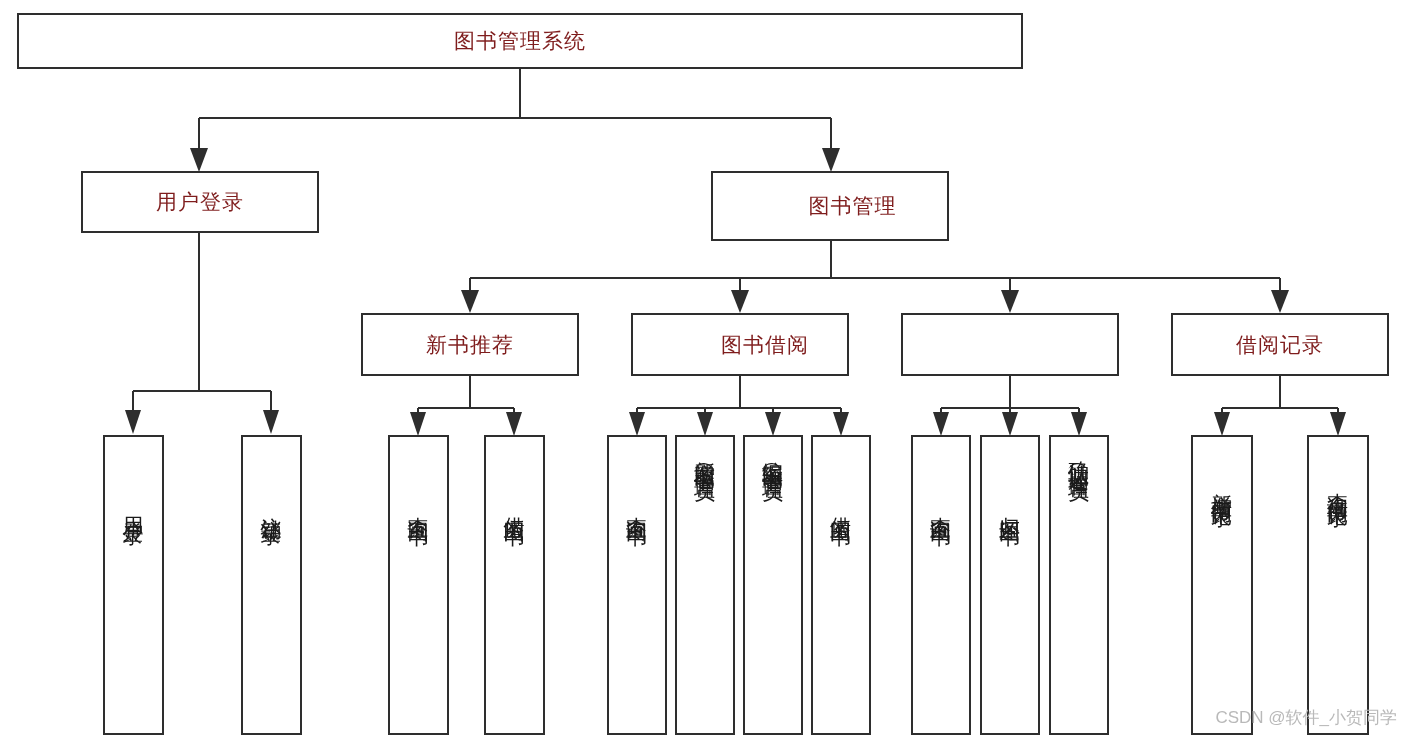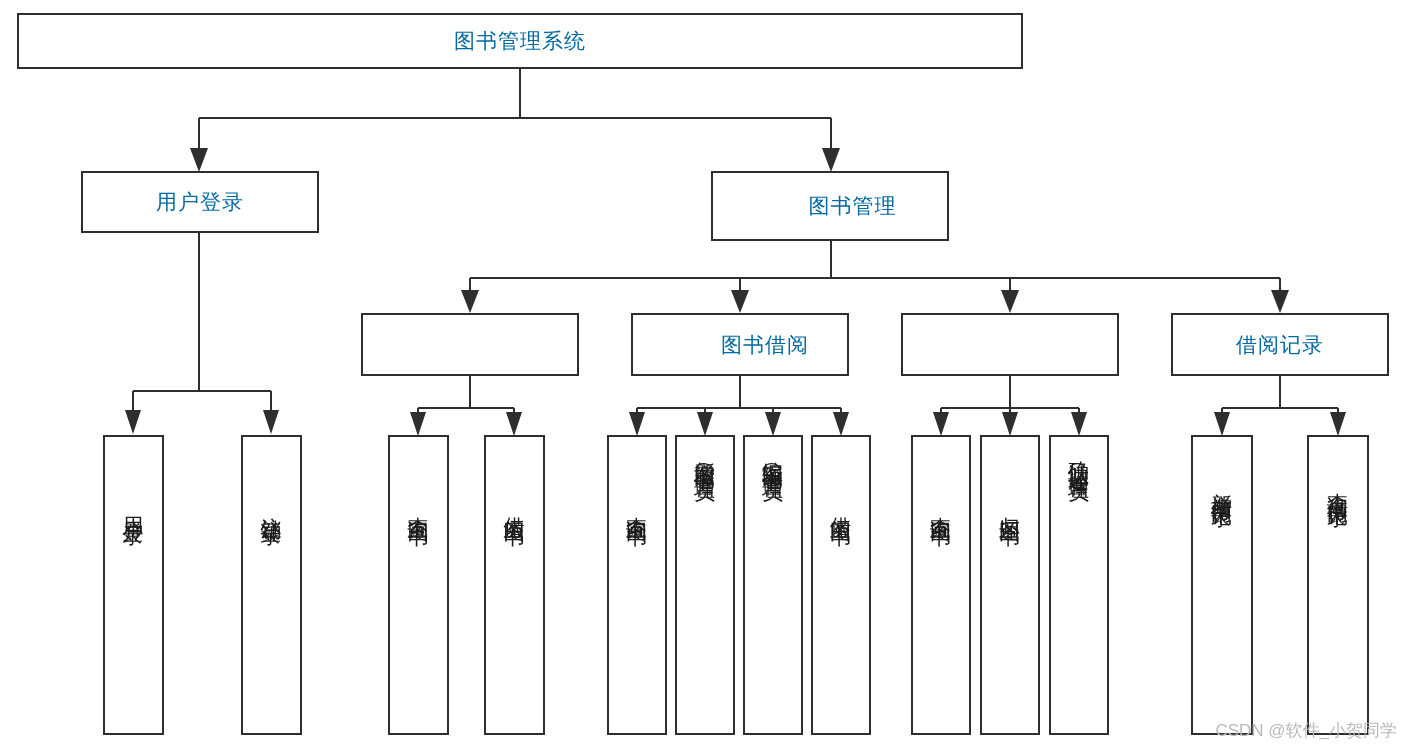--- a/index.html
+++ b/index.html
@@ -67,28 +67,28 @@
   .hlabel-wrap {
     position: absolute;
     display: flex;
     align-items: center;
     justify-content: center;
     pointer-events: none;
   }
   .hlabel-text {
     font-family: "Liberation Sans", "DejaVu Sans", sans-serif;
     font-size: 21px;
-    color: #0369a1;
+    color: #7f1d1d;
     letter-spacing: 1px;
     white-space: nowrap;
   }
   #watermark {
     position: absolute;
     right: 8px;
-    bottom: 5px;
+    bottom: 18px;
     font-family: "Liberation Sans", "DejaVu Sans", sans-serif;
     font-size: 17px;
     color: #b9b9b9;
     white-space: nowrap;
     pointer-events: none;
   }
 </style>
 </head>
 <body>
 
@@ -202,20 +202,23 @@
     <span class="hlabel-text">图书管理系统</span>
   </div>
 
   <div class="hlabel-wrap" style="left:82px; top:172px; width:236px; height:60px;">
     <span class="hlabel-text">用户登录</span>
   </div>
   <div class="hlabel-wrap" style="left:712px; top:172px; width:281px; height:68px;">
     <span class="hlabel-text">图书管理</span>
   </div>
 
+  <div class="hlabel-wrap" style="left:362px; top:314px; width:216px; height:61px;">
+    <span class="hlabel-text">新书推荐</span>
+  </div>
   <div class="hlabel-wrap" style="left:632px; top:314px; width:216px; height:61px;padding-left:25px;">
     <span class="hlabel-text">图书借阅</span>
   </div>
   <div class="hlabel-wrap" style="left:1172px; top:314px; width:216px; height:61px;">
     <span class="hlabel-text">借阅记录</span>
   </div>
 
   <div class="vlabel-wrap" style="left:104px; top:436px; width:59px; height:298px; padding-top:64px;">
     <span class="vlabel-text">用户登录</span>
   </div>

